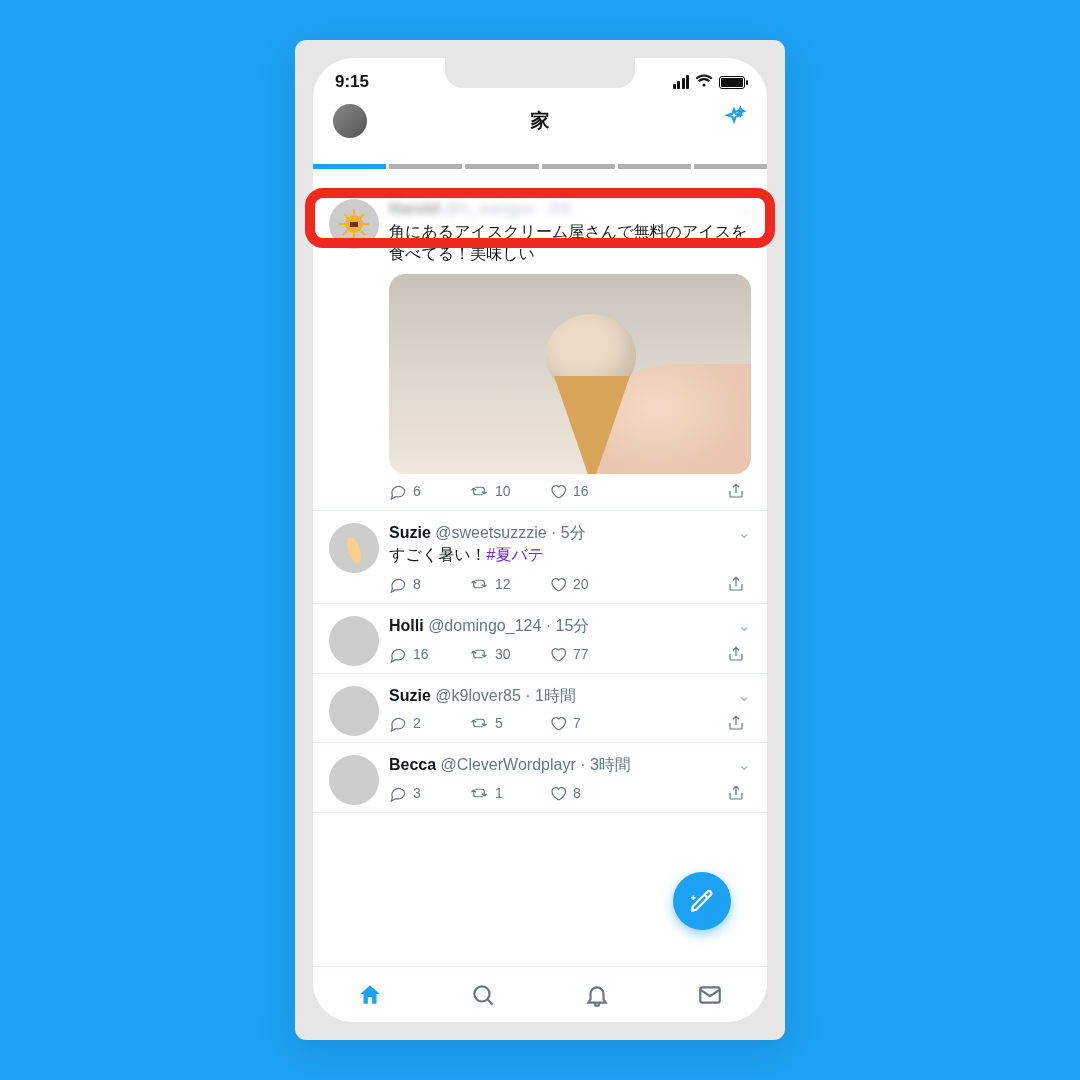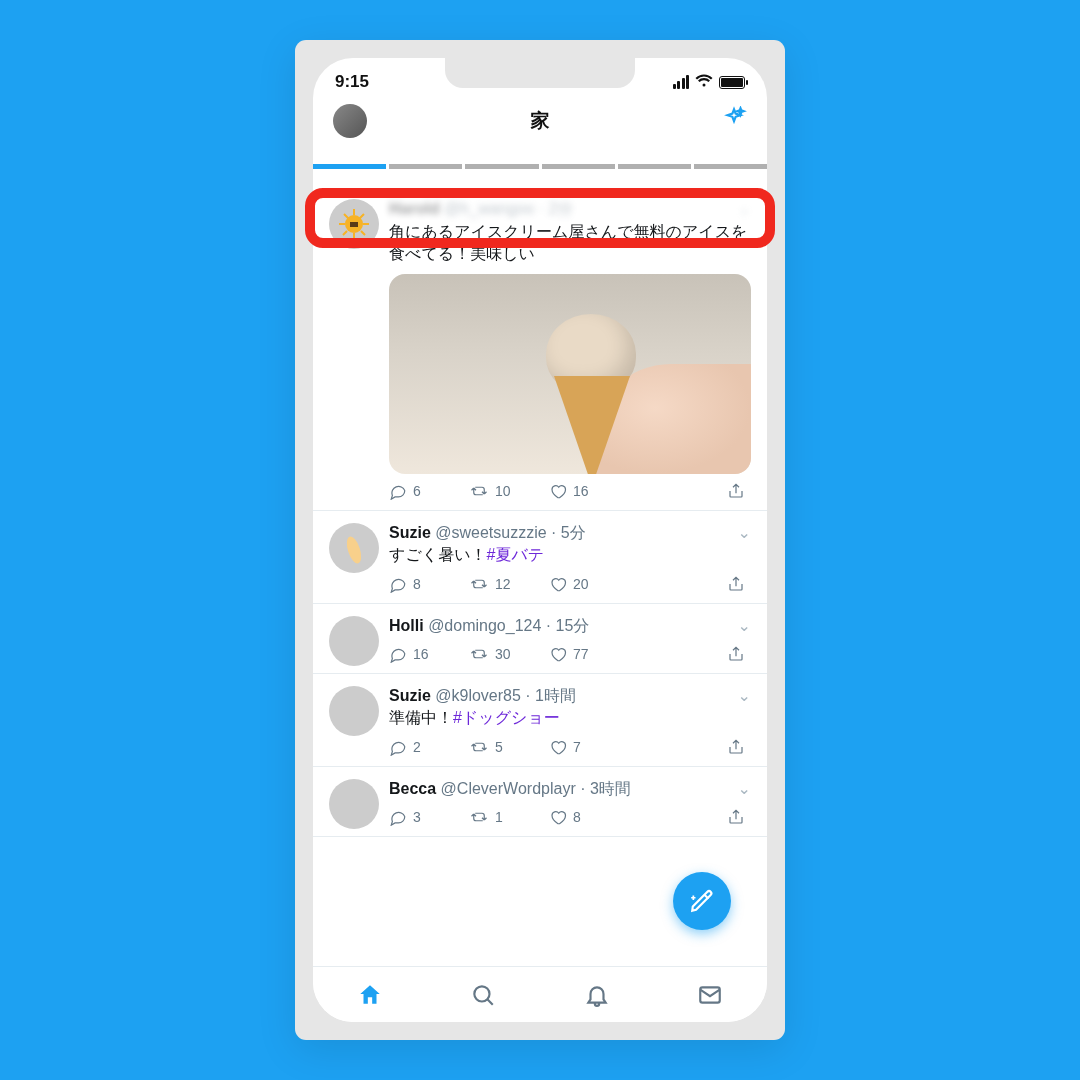--- a/index.html
+++ b/index.html
@@ -393,21 +393,20 @@
         </div>
       </div>
 
       <div class="tweet">
         <div class="pic pug"></div>
         <div class="body">
           <div class="meta">
             <span><span class="name">Suzie</span> <span>@k9lover85</span> · <span>1時間</span></span>
             <span class="chevron">⌄</span>
           </div>
-          <div class="text"><span>準備中！</span><a>#ドッグショー</a></div>
           <div class="actions">
             <div class="act">
                 <span class="ico">
                   <svg width="18" height="18" viewBox="0 0 24 24" fill="none" stroke="#657786" stroke-width="1.6">
                     <path d="M21 11.5a8.4 8.4 0 01-8.4 8.4H8l-5 3 1.5-5A8.4 8.4 0 1121 11.5z"></path>
                   </svg>
                 </span>
                 <span>2</span>
               </div>
             <div class="act">

